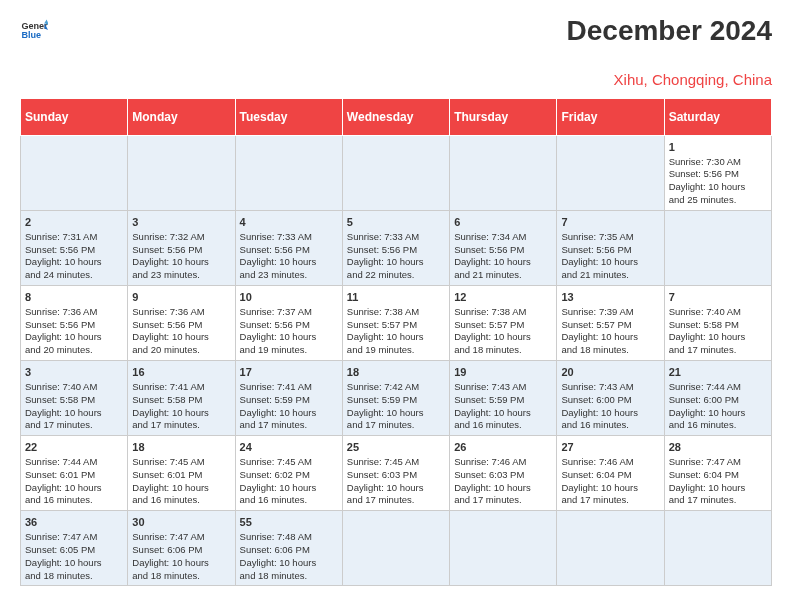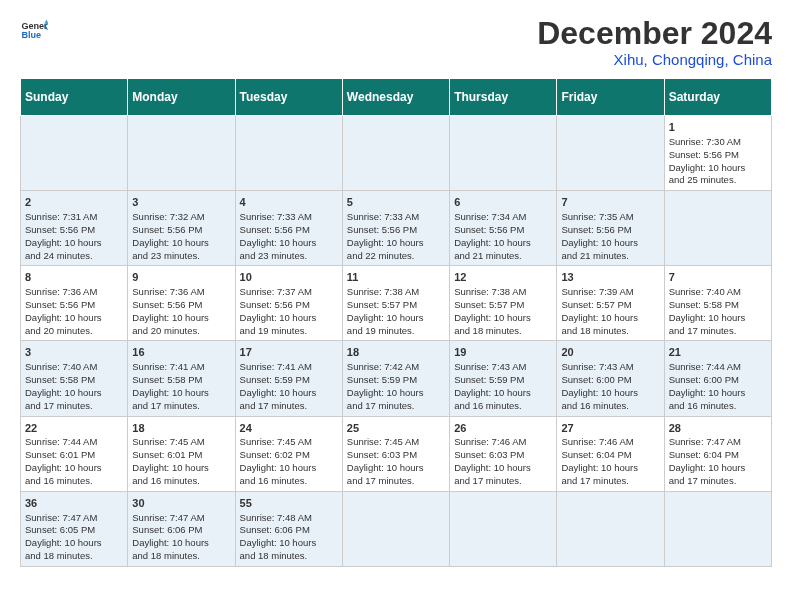--- a/index.html
+++ b/index.html
@@ -28,36 +28,37 @@
       gap: 4px;
     }
     .logo-icon {
       width: 28px;
       height: 28px;
     }
     .title-block {
       text-align: right;
     }
     .main-title {
-      font-size: 32px;
+      font-size: 28px;
       font-weight: bold;
       color: #333;
       line-height: 1.1;
     }
     .subtitle {
       font-size: 15px;
-      color: #1d4ed8;
+      color: #ef4444;
+      margin-top: 24px;
     }
     table {
       width: 100%;
       border-collapse: collapse;
       table-layout: fixed;
     }
     thead tr th {
-      background: #0f766e;
+      background: #ef4444;
       color: #fff;
       font-size: 12px;
       font-weight: bold;
       padding: 11px 4px;
       text-align: left;
       border: 1px solid #fff;
     }
     tbody tr td {
       font-size: 9.5px;
       color: #333;

